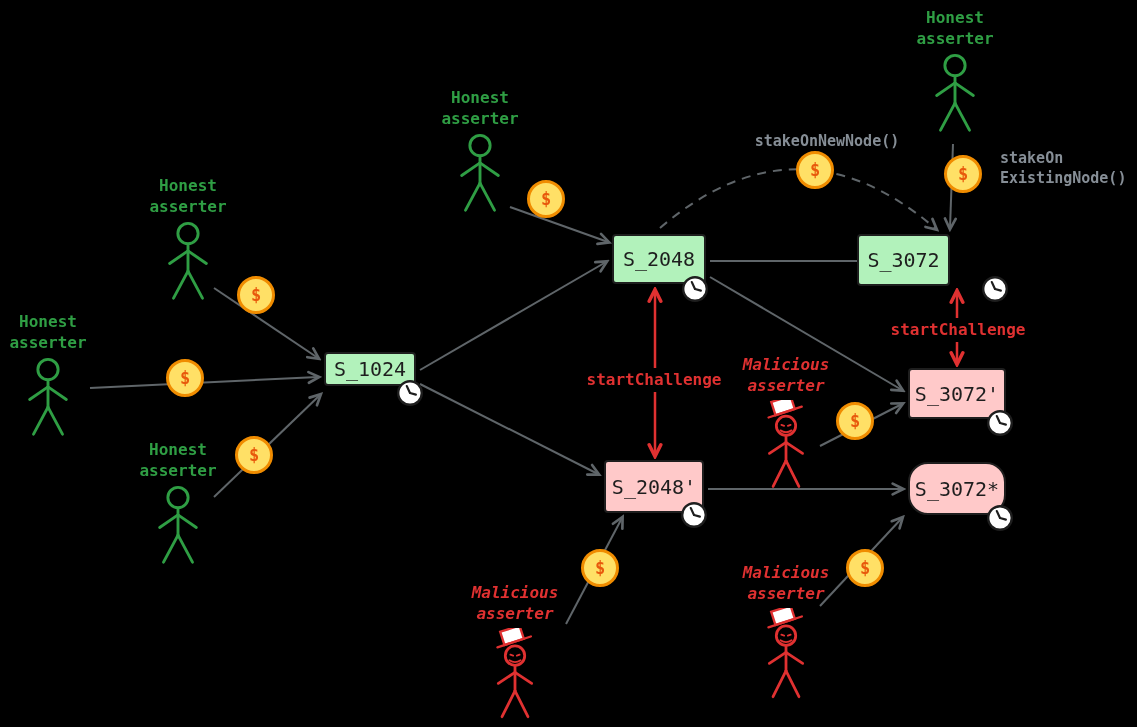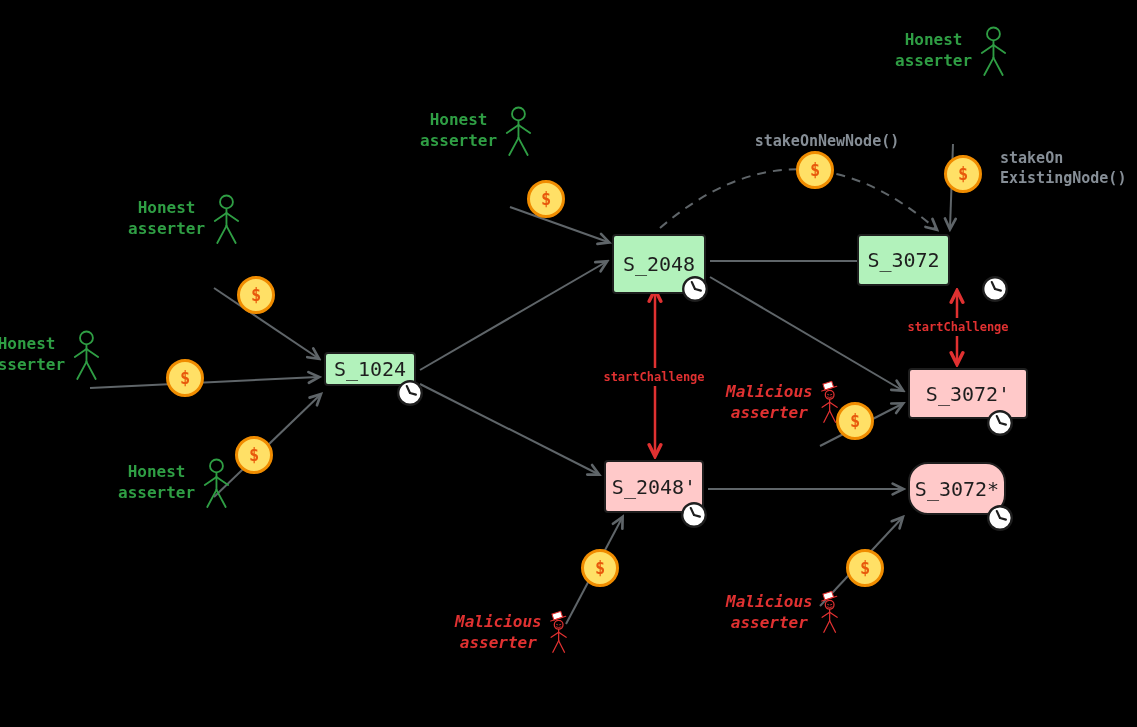--- a/index.html
+++ b/index.html
@@ -9,31 +9,31 @@
     --coin-fill:#ffe066; --coin-border:#f08c00; --clock-fill:#ffffff; --clock-border:#1e1e1e;
   }
   *{margin:0;padding:0;box-sizing:border-box;}
   body{background:var(--background,#000);font-family:"DejaVu Sans Mono","Liberation Mono",monospace;}
   .canvas{position:relative;width:1137px;height:727px;background:var(--background,#000);overflow:hidden;}
   .layer-edges{position:absolute;left:0;top:0;z-index:1;}
   .node{position:absolute;z-index:2;display:flex;align-items:center;justify-content:center;
         border:2px solid var(--node-border,#1e1e1e);border-radius:4px;font-size:20px;color:#1e1e1e;}
   .node.green{background:var(--green-node-fill,#b2f2bb);}
   .node.red{background:var(--red-node-fill,#ffc9c9);}
-  .actor{position:absolute;width:120px;display:flex;flex-direction:row;align-items:center;z-index:2;}
+  .actor{position:absolute;width:120px;display:flex;flex-direction:column;align-items:center;z-index:2;}
   .actor-label{font-size:16px;font-weight:700;line-height:1.3;text-align:center;white-space:pre-line;}
   .actor.honest .actor-label{color:var(--honest-text,#2f9e44);}
   .actor.malicious .actor-label{color:var(--malicious-text,#e03131);font-style:italic;}
   .fig{margin-top:3px;}
   .coin{position:absolute;z-index:3;width:38px;height:38px;border-radius:50%;
         background:var(--coin-fill,#ffe066);border:3px solid var(--coin-border,#f08c00);
         display:flex;align-items:center;justify-content:center;color:#e8590c;font-weight:700;font-size:17px;}
   .clock{position:absolute;z-index:3;width:30px;height:30px;}
   .edge-label{position:absolute;z-index:3;text-align:center;line-height:1.35;}
-  .edge-label.red{color:var(--challenge-arrow,#e03131);font-size:12px;font-weight:700;
+  .edge-label.red{color:var(--challenge-arrow,#e03131);font-size:16px;font-weight:700;
         background:var(--background,#000);padding:1px 2px;}
   .edge-label.gray{color:var(--gray-label,#868e96);font-size:15px;font-weight:700;white-space:pre-line;}
   .edge-label.gray.left{text-align:left;}
   .defs-holder{position:absolute;width:0;height:0;overflow:hidden;}
 </style>
 </head>
 <body>
 
 <div class="canvas">
 
@@ -157,30 +157,30 @@
     <div class="actor-label">Malicious
 asserter</div>
     <svg class="fig" width="74" height="96">
         <use href="#fig-malicious"></use>
       </svg>
   </div>
 
   <div class="node green" style="left:324px;top:352px;width:92px;height:34px;">
     <span>S_1024</span>
   </div>
-  <div class="node green" style="left:612px;top:234px;width:94px;height:60px;">
+  <div class="node green" style="left:612px;top:234px;width:94px;height:50px;">
     <span>S_2048</span>
   </div>
   <div class="node red" style="left:604px;top:460px;width:100px;height:53px;">
     <span>S_2048'</span>
   </div>
   <div class="node green" style="left:857px;top:234px;width:93px;height:52px;">
     <span>S_3072</span>
   </div>
-  <div class="node red" style="left:908px;top:368px;width:120px;height:51px;">
+  <div class="node red" style="left:908px;top:368px;width:98px;height:51px;">
     <span>S_3072'</span>
   </div>
   <div class="node red" style="left:908px;top:462px;width:98px;height:53px;border-radius:20px;">
     <span>S_3072*</span>
   </div>
 
   <svg class="clock" style="left:395px;top:378px;">
       <use href="#icon-clock"></use>
     </svg>
   <svg class="clock" style="left:680px;top:274px;">

